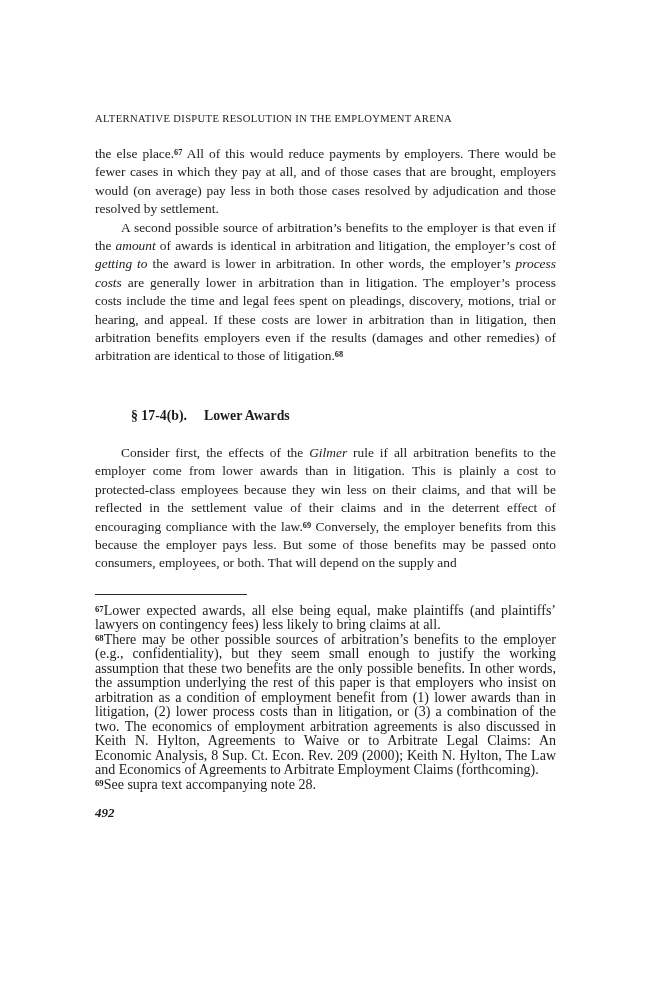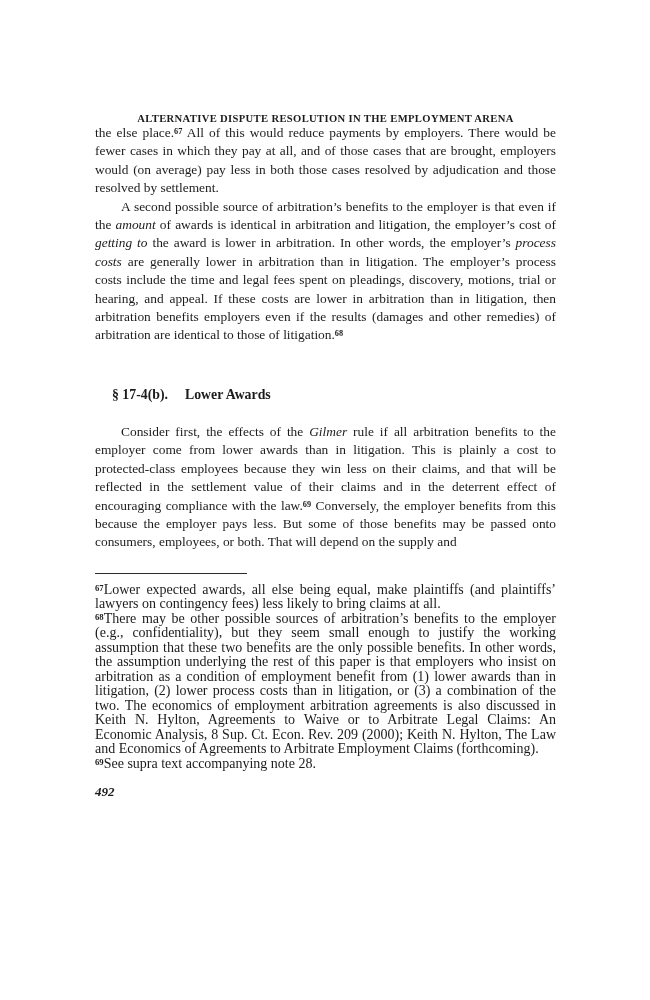--- a/index.html
+++ b/index.html
@@ -14,41 +14,41 @@
   .page {
     position: relative;
     width: 650px;
     height: 1000px;
     padding: 113px 94px 0 95px;
     background: #ffffff;
     overflow: hidden;
   }
   .running-head {
     font-size: 10.6px;
-    font-weight: bold;
+    font-weight: normal;
     letter-spacing: 0.35px;
+    margin-bottom: 21px;
     white-space: nowrap;
-    text-align: center;
   }
   .content p {
     font-size: 13.4px;
     line-height: 18.4px;
     text-align: justify;
   }
   .content p.indent { text-indent: 26px; }
   sup {
     font-size: 0.62em;
     line-height: 0;
     vertical-align: 0.38em;
     font-weight: bold;
   }
   .heading {
     font-size: 13.8px;
     font-weight: bold;
-    margin: 42px 0 20px 17px;
+    margin: 42px 0 20px 36px;
   }
   .heading .num { margin-right: 17px; }
   .fn-rule {
     width: 152px;
     height: 0;
     border-top: 1.2px solid #2a2a2a;
     margin: 21px 0 9px 0;
   }
   .footnotes .fn {
     font-size: 14px;

